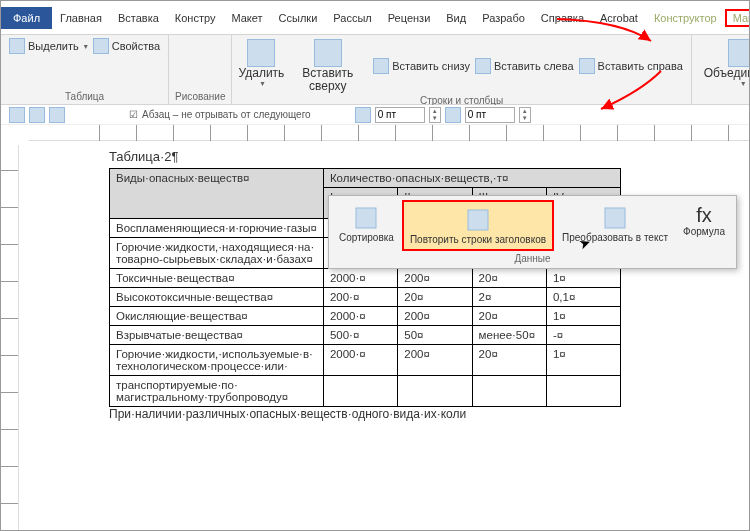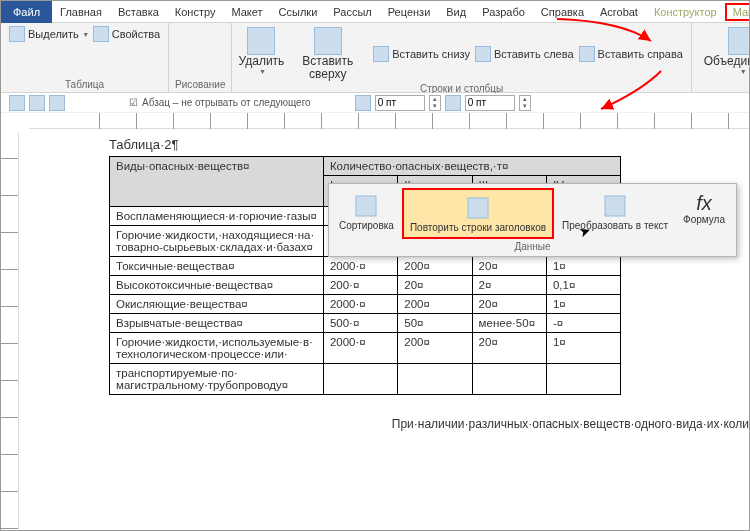--- a/index.html
+++ b/index.html
@@ -1,17 +1,17 @@
 <!DOCTYPE html>
 <html><head>
 <meta charset="utf-8">
 <style>
 *{box-sizing:border-box;margin:0;padding:0;font-family:"Segoe UI",Tahoma,sans-serif}
 body{width:750px;height:531px;background:#fff;overflow:hidden;position:relative;font-size:11px;color:#333;border:1px solid #999}
-.menubar{background:#fff;display:flex;align-items:center;height:22px;border-bottom:1px solid #d4d4d4}
+.menubar{background:#fff;display:flex;align-items:center;height:34px;border-bottom:1px solid #d4d4d4}
 .menubar .file{background:#2b579a;color:#fff;padding:3px 12px;height:22px;display:flex;align-items:center}
 .menubar .tab{padding:3px 8px;cursor:pointer}
 .menubar .tab.hl{border:2px solid #f00;padding:1px 6px}
 .menubar .spacer{flex:1}
 .ribbon{display:flex;background:#f3f3f3;border-bottom:1px solid #d4d4d4;height:70px}
 .group{border-right:1px solid #d4d4d4;padding:2px 6px 0 6px;display:flex;flex-direction:column;position:relative}
 .group .gtitle{text-align:center;font-size:10px;color:#666;margin-top:auto;padding-bottom:2px}
 .smallbtn{display:flex;align-items:center;gap:3px;padding:1px 2px;white-space:nowrap;font-size:11px}
 .smallbtn.sel{background:#cde6f7;border:1px solid #92c0e0}
 .bigbtn{display:flex;flex-direction:column;align-items:center;padding:2px 6px;text-align:center;font-size:12px;line-height:1.1;min-width:46px}
@@ -244,21 +244,21 @@
       <tbody>
           <tr>
             <td>транспортируемые·по· магистральному·трубопроводу¤</td>
             <td></td>
             <td></td>
             <td></td>
             <td></td>
           </tr>
     </tbody>
       </table>
-    <div style="margin-top:22px;text-align:right;font-size:12px">При·наличии·различных·опасных·веществ·одного·вида·их·коли</div>
+    <div style="margin-top:0;text-align:left;font-size:12px">При·наличии·различных·опасных·веществ·одного·вида·их·коли</div>
   </div>
 
   <div class="popup">
     <div class="row">
       <div class="pbtn">
           <svg class="aicon">
             <rect x="4" y="4" width="20" height="20" fill="#cde" stroke="#9bd"></rect>
           </svg>
           <span>Сортировка</span>
         </div>
@@ -268,21 +268,21 @@
           </svg>
           <span>Повторить строки заголовков</span>
         </div>
       <div class="pbtn">
           <svg class="aicon">
             <rect x="4" y="4" width="20" height="20" fill="#cde" stroke="#9bd"></rect>
           </svg>
           <span>Преобразовать в текст</span>
         </div>
       <div class="pbtn">
-          <span style="font-style:italic;font-size:20px">fx</span>
+          <span style="font-size:20px">fx</span>
           <span>Формула</span>
         </div>
     </div>
     <div class="gtitle">Данные</div>
   </div>
   <div class="cursor">➤</div>
 </div>
 
 <svg class="arrow" style="left:0;top:0" width="750" height="531">
   <defs>

